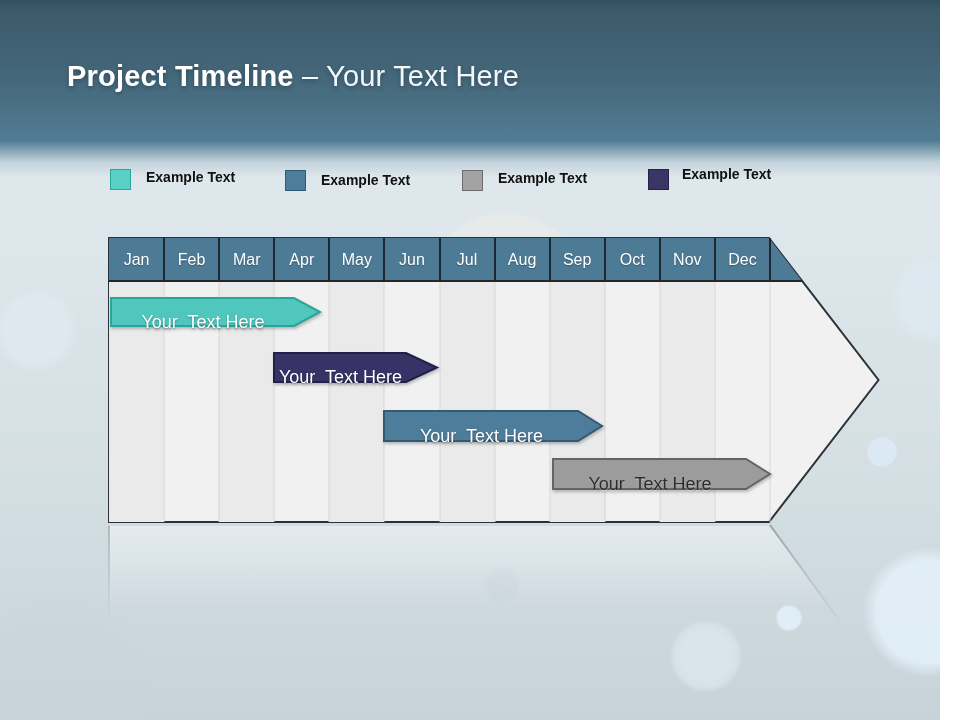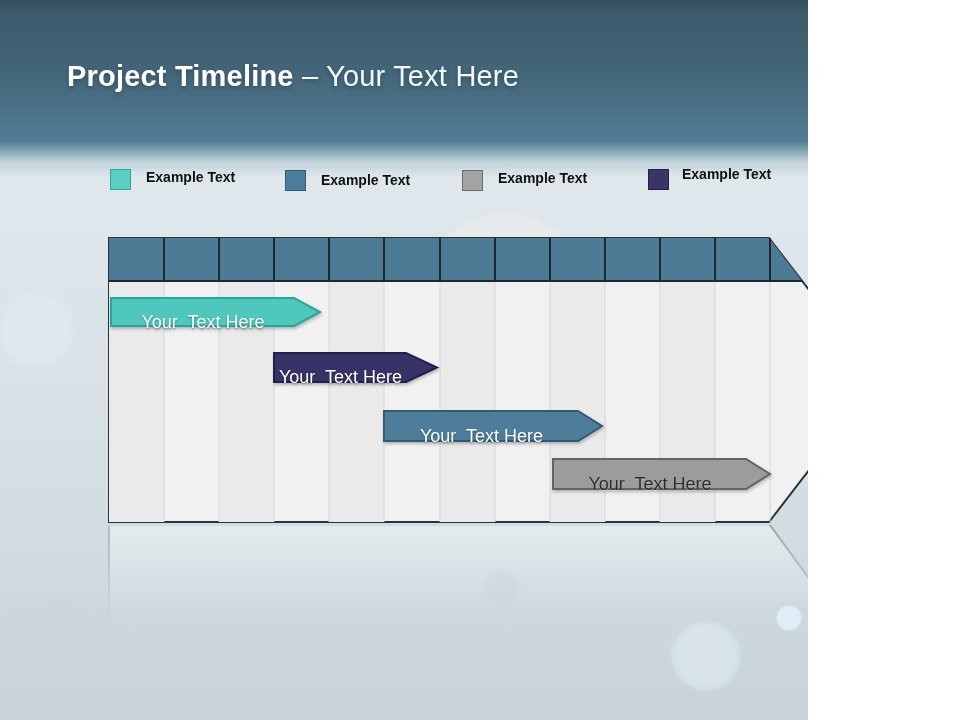--- a/index.html
+++ b/index.html
@@ -1,17 +1,17 @@
 <!DOCTYPE html>
 <html><head>
 <meta charset="utf-8">
 <style>
   html,body{margin:0;padding:0;}
   body{width:960px;height:720px;overflow:hidden;font-family:"Liberation Sans",sans-serif;}
-  .slide{position:relative;width:808px;height:720px;overflow:hidden;
+  .slide{position:relative;width:940px;height:720px;overflow:hidden;
     background:
       radial-gradient(circle 20px at 882px 452px, rgba(219,234,244,.95) 0 68%, rgba(219,234,244,0) 78%),
       radial-gradient(circle 46px at 706px 656px, rgba(229,240,247,.55) 0 52%, rgba(214,228,237,.85) 68%, rgba(214,228,237,0) 80%),
       radial-gradient(circle 17px at 789px 618px, rgba(224,239,248,.95) 0 66%, rgba(224,239,248,0) 80%),
       radial-gradient(circle 88px at 928px 612px, rgba(226,240,249,.9) 0 58%, rgba(226,240,249,0) 74%),
       radial-gradient(circle 60px at 935px 300px, rgba(222,235,243,.7) 0 55%, rgba(222,235,243,0) 75%),
       radial-gradient(circle 26px at 502px 585px, rgba(197,209,217,.55) 0 55%, rgba(197,209,217,0) 75%),
       radial-gradient(circle 55px at 36px 330px, rgba(224,234,240,.8) 0 55%, rgba(224,234,240,0) 78%),
       radial-gradient(circle 120px at 60px 680px, rgba(200,212,219,.5) 0 55%, rgba(200,212,219,0) 78%),
       radial-gradient(circle at 505px 298px, #e7eaea 0 82px, rgba(231,234,234,0) 87px),
@@ -129,20 +129,34 @@
           <line x1="332" y1="2" x2="332" y2="45"></line>
         <line x1="387" y1="2" x2="387" y2="45"></line>
           <line x1="442" y1="2" x2="442" y2="45"></line>
         <line x1="497" y1="2" x2="497" y2="45"></line>
           <line x1="552" y1="2" x2="552" y2="45"></line>
         <line x1="607" y1="2" x2="607" y2="45"></line>
           <line x1="662" y1="2" x2="662" y2="45"></line>
       </g>
     </svg>
 
+    <div class="months">
+      <div class="month-cell">Jan</div>
+      <div class="month-cell">Feb</div>
+      <div class="month-cell">Mar</div>
+      <div class="month-cell">Apr</div>
+      <div class="month-cell">May</div>
+      <div class="month-cell">Jun</div>
+      <div class="month-cell">Jul</div>
+      <div class="month-cell">Aug</div>
+      <div class="month-cell">Sep</div>
+      <div class="month-cell">Oct</div>
+      <div class="month-cell">Nov</div>
+      <div class="month-cell">Dec</div>
+    </div>
 
     <div class="bar bar-0">
       <svg width="212" height="30" viewBox="0 0 212 30">
         <polygon points="1,1 184,1 210,15 184,29 1,29" fill="#4fc7bd" stroke="#2ba49a" stroke-width="2"></polygon>
       </svg>
       <span class="bar-label">Your  Text Here</span>
     </div>
     <div class="bar bar-1">
       <svg width="166" height="31" viewBox="0 0 166 31">
         <polygon points="1,1 133,1 164,15.5 133,30 1,30" fill="#373366" stroke="#232047" stroke-width="2"></polygon>

